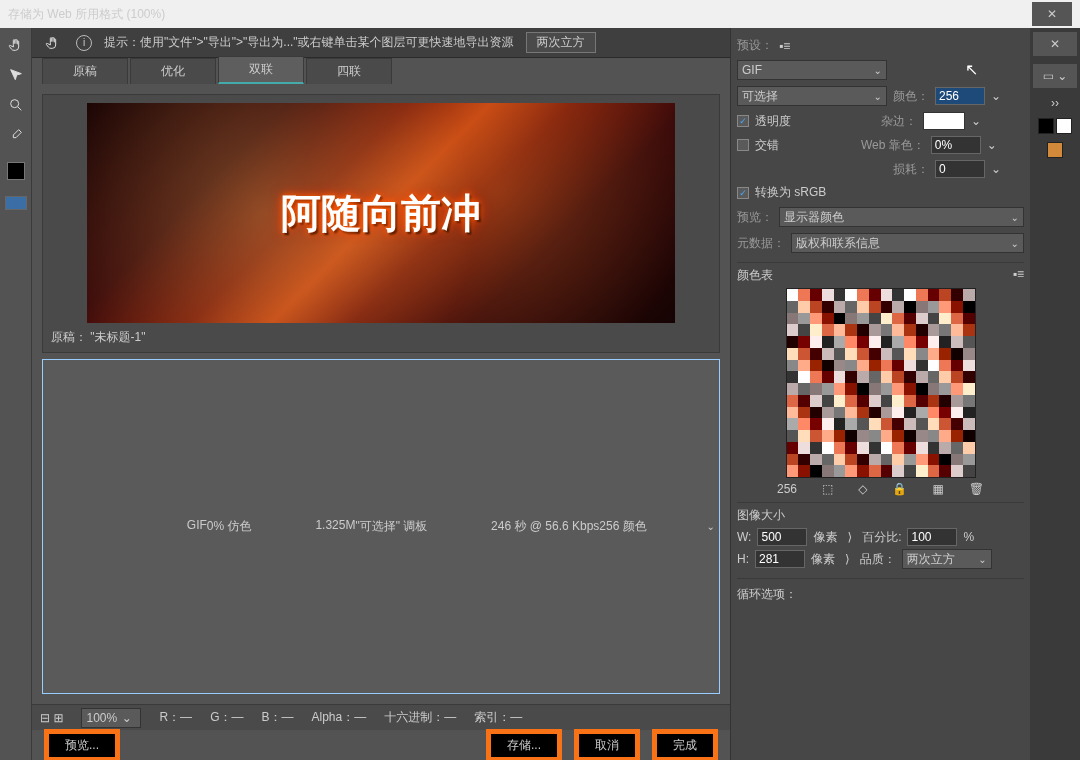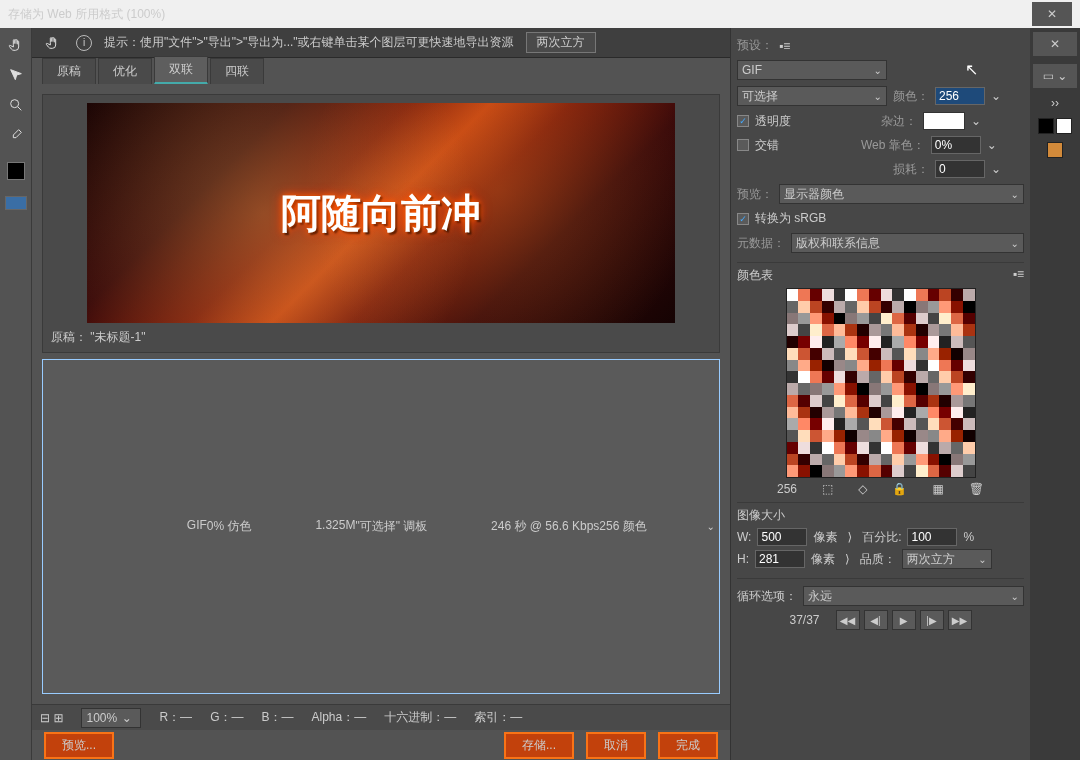--- a/index.html
+++ b/index.html
@@ -10,32 +10,32 @@
 .toolstrip{width:32px;background:#535353;display:flex;flex-direction:column;align-items:center;gap:8px;padding-top:6px;border-right:1px solid #3a3a3a}
 .tool{width:22px;height:22px;display:flex;align-items:center;justify-content:center;color:#ddd}
 .tool svg{width:16px;height:16px;fill:none;stroke:#ddd;stroke-width:1.5}
 .swatch{width:18px;height:18px;background:#000;border:1px solid #777;margin-top:8px}
 .modebtn{width:22px;height:14px;background:#3a6ea5;border:1px solid #666;margin-top:8px}
 .center{flex:1;display:flex;flex-direction:column}
 .hintbar{height:30px;background:#3f3f3f;display:flex;align-items:center;padding:0 10px;gap:12px;border-bottom:1px solid #2a2a2a}
 .hintbar .info{width:16px;height:16px;border:1.5px solid #bbb;border-radius:50%;display:flex;align-items:center;justify-content:center;font-size:10px}
 .learn{border:1px solid #777;padding:1px 10px;background:#4a4a4a}
 .tabs{display:flex;background:#535353;padding-left:10px;gap:2px;height:26px;align-items:flex-end}
-.tab{padding:4px 14px;background:#4a4a4a;border:1px solid #3a3a3a;border-bottom:none}
+.tab{padding:4px 30px;background:#4a4a4a;border:1px solid #3a3a3a;border-bottom:none}
 .tab.active{background:#5e5e5e;border-bottom:2px solid #4aa}
 .previews{flex:1;display:flex;flex-direction:column;padding:10px;gap:6px;overflow:hidden}
 .panel{background:#4a4a4a;border:1px solid #3a3a3a;padding:4px}
 .panel.sel{border:1px solid #9cf}
 .thumb{height:220px;background:linear-gradient(135deg,#1a0404 0,#3a0a0a 25%,#7a1a0a 40%,#c04010 50%,#7a1a0a 60%,#3a0a0a 75%,#150303 100%);margin:4px 40px;position:relative;overflow:hidden}
 .thumb::before{content:"";position:absolute;inset:0;background:radial-gradient(circle at 30% 50%,rgba(255,200,100,.3),transparent 50%),radial-gradient(circle at 70% 40%,rgba(255,150,50,.25),transparent 45%)}
 .firetxt{position:absolute;top:50%;left:50%;transform:translate(-50%,-50%);font-size:40px;font-weight:900;color:#fff;text-shadow:0 0 6px #f60,0 0 12px #f30,2px 2px 2px #000;white-space:nowrap}
 .meta{display:flex;justify-content:space-between;padding:2px 4px;font-size:11px}
 .statusbar{height:26px;background:#4a4a4a;border-top:1px solid #3a3a3a;display:flex;align-items:center;padding:0 8px;gap:18px;font-size:11px}
 .btmbar{height:30px;background:#535353;display:flex;align-items:center;padding:0 12px;gap:12px}
-.btn{padding:3px 16px;background:#c2410c;border:2px solid #f97316}
+.btn{padding:3px 16px;background:#000000;border:5px solid #f97316}
 .right{width:300px;background:#474747;display:flex;flex-direction:column;padding:6px;border-left:1px solid #333}
 .row{display:flex;align-items:center;gap:6px;margin:3px 0;font-size:11px}
 .sel{flex:1;height:20px;background:#5a5a5a;border:1px solid #333;padding:0 4px;display:flex;align-items:center;justify-content:space-between}
 .sel::after{content:"⌄";font-size:10px}
 .sel.noarr::after{content:""}
 .inp{width:50px;height:18px;background:#333;border:1px solid #666;color:#fff;padding:0 3px}
 .inp.hl{background:#1e4a7a}
 .lbl{color:#999;min-width:32px;text-align:right}
 .cb{width:12px;height:12px;border:1px solid #888;background:#5a5a5a;display:inline-flex;align-items:center;justify-content:center;font-size:9px}
 .cb.ck::before{content:"✓";color:#4af}
@@ -187,28 +187,28 @@
         <input class="inp" value="0%" style="">
         <span>⌄</span>
       </div>
   <div class="row">
         <span style="flex:0 0 150px"></span>
         <span class="lbl">损耗：</span>
         <input class="inp" value="0" style="">
         <span>⌄</span>
       </div>
   <div class="row">
+        <span class="cb ck"></span>
+        <span>转换为 sRGB</span>
+      </div>
+  <div class="row">
         <span class="lbl">预览：</span>
         <div class="sel">
           <span>显示器颜色</span>
         </div>
-      </div>
-  <div class="row">
-        <span class="cb ck"></span>
-        <span>转换为 sRGB</span>
       </div>
   <div class="row">
         <span class="lbl" style="min-width:42px">元数据：</span>
         <div class="sel">
           <span>版权和联系信息</span>
         </div>
       </div>
 
   <div class="section">
    <div class="section-h">
@@ -504,32 +504,21 @@
           <span>品质：</span>
           <div class="sel" style="flex:0 0 90px">
             <span>两次立方</span>
           </div>
         </div>
   </div>
 
   <div class="section">
    <div class="row">
           <span>循环选项：</span>
-          <div class="sel">
-            <span>永远</span>
-          </div>
-        </div>
-   <div class="playctrl">
-    <span style="margin-right:12px;align-self:center">37/37</span>
-    <div class="pbtn">◀◀</div>
-    <div class="pbtn">◀|</div>
-    <div class="pbtn">▶</div>
-    <div class="pbtn">|▶</div>
-    <div class="pbtn">▶▶</div>
-   </div>
+        </div>
   </div>
  </div>
 
  <div class="farright">
   <div class="tab2">✕</div>
   <div class="tab2">▭ ⌄</div>
   <span>››</span>
   <div class="swpair">
         <div style="background:#000"></div>
         <div style="background:#fff"></div>

